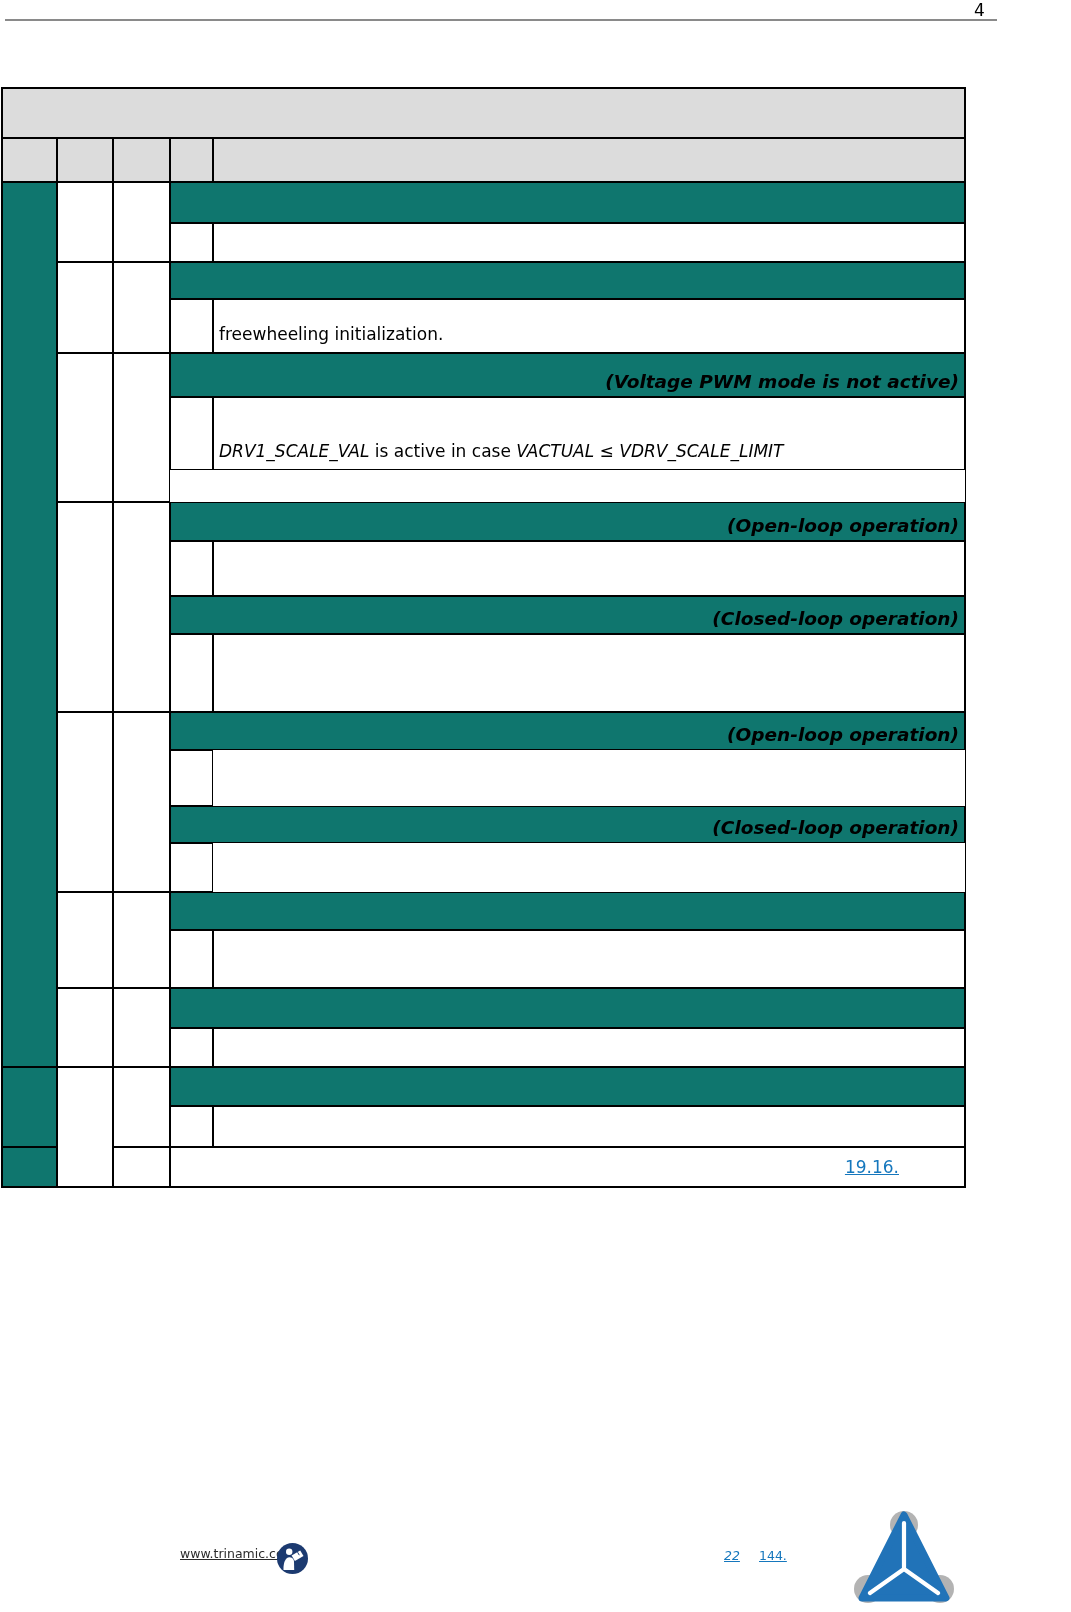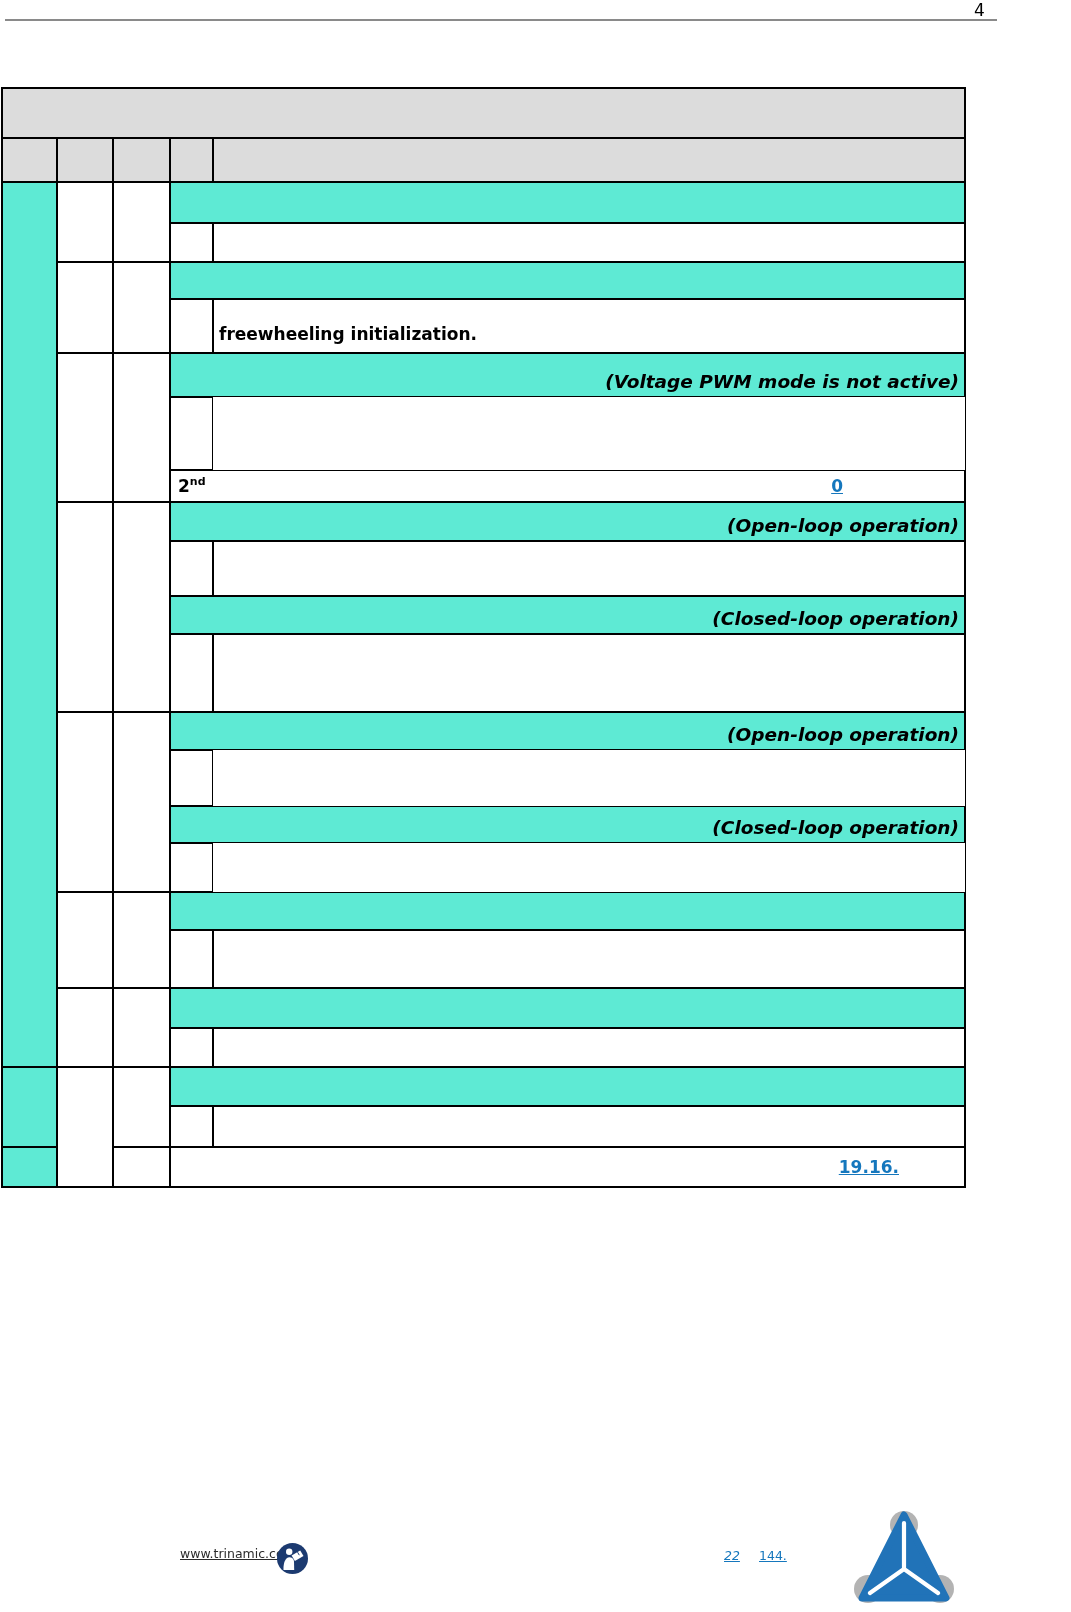--- a/index.html
+++ b/index.html
@@ -2,22 +2,22 @@
 <html><head>
 <meta charset="utf-8">
 <style>
   html,body{margin:0;padding:0;}
   body{background:#fff;}
   .page{position:relative;width:1071px;height:1612px;background:#fff;overflow:hidden;
         font-family:"DejaVu Sans","Liberation Sans",sans-serif;color:#000;}
   .abs{position:absolute;}
   
   .tbl{position:absolute;left:2px;top:88px;width:963px;height:1099px;outline:1px solid #000;}
-  .cell{position:absolute;border:1px solid #000;box-sizing:border-box;background:#fff;font-weight:bold;}
-  .gray{background:#5eead4;}
+  .cell{position:absolute;border:1px solid #000;box-sizing:border-box;background:#fff;}
+  .gray{background:#0f766e;}
   .hgray{background:#dcdcdc;}
   .band-label{display:flex;align-items:flex-end;justify-content:flex-end;
               padding:0 5px 4px 0;font-style:italic;font-weight:bold;font-size:18.5px;}
   .txt-bl{display:flex;align-items:flex-end;padding:0 4px 7px 5px;font-size:17px;line-height:1.15;}
   .txt-bl.lowpad{padding-bottom:12px;}
   .ital{font-style:italic;}
   .rowflex{display:flex;align-items:center;font-size:17px;padding-left:20px;}
   a.doclink{color:#1577bd;text-decoration:underline;cursor:pointer;}
   sup.ord{font-size:11px;line-height:0;vertical-align:super;}
   .hdr-num{position:absolute;left:974px;top:0px;font-size:17px;}
@@ -81,30 +81,29 @@
     <div class="cell" style="left:168px;top:453px;width:43px;height:55px"></div>
     <div class="cell" style="left:168px;top:546px;width:43px;height:78px"></div>
     <div class="cell" style="left:168px;top:662px;width:43px;height:56px"></div>
     <div class="cell" style="left:168px;top:755px;width:43px;height:49px"></div>
     <div class="cell" style="left:168px;top:842px;width:43px;height:58px"></div>
     <div class="cell" style="left:168px;top:940px;width:43px;height:39px"></div>
     <div class="cell" style="left:168px;top:1018px;width:43px;height:41px"></div>
 
     <div class="cell" style="left:211px;top:135px;width:752px;height:39px"></div>
     <div class="cell txt-bl" style="left:211px;top:211px;width:752px;height:54px">freewheeling initialization.</div>
+    <div class="cell txt-bl" style="left:211px;top:309px;width:752px;height:73px">
+      <span><span class="ital">DRV1_SCALE_VAL</span><span> is active in case </span><span class="ital">VACTUAL ≤ VDRV_SCALE_LIMIT</span></span>
+    </div>
     <div class="cell" style="left:211px;top:453px;width:752px;height:55px"></div>
     <div class="cell" style="left:211px;top:546px;width:752px;height:78px"></div>
     <div class="cell" style="left:211px;top:842px;width:752px;height:58px"></div>
     <div class="cell" style="left:211px;top:940px;width:752px;height:39px"></div>
     <div class="cell" style="left:211px;top:1018px;width:752px;height:41px"></div>
 
-    <div class="cell rowflex" style="left:168px;top:382px;width:795px;height:32px;justify-content:space-between;padding:0 121px 0 7px;">
-      <span><span>2</span><sup class="ord">nd</sup></span>
-      <a class="doclink">0</a>
-    </div>
     <div class="cell rowflex" style="left:168px;top:1059px;width:795px;height:40px;justify-content:flex-end;padding-right:65px;">
       <a class="doclink">19.16.</a>
     </div>
   </div>
 
   <a class="footer-text doclink" style="left:180px;top:1546px;color:#2b2b2b;">www.trinamic.com</a>
 
   <span class="abs" style="left:277px;top:1543px;width:31px;height:31px;">
     <svg width="31" height="31" viewBox="0 0 31 31">
       <circle cx="15.5" cy="15.5" r="15.5" fill="#1c3a70"></circle>

